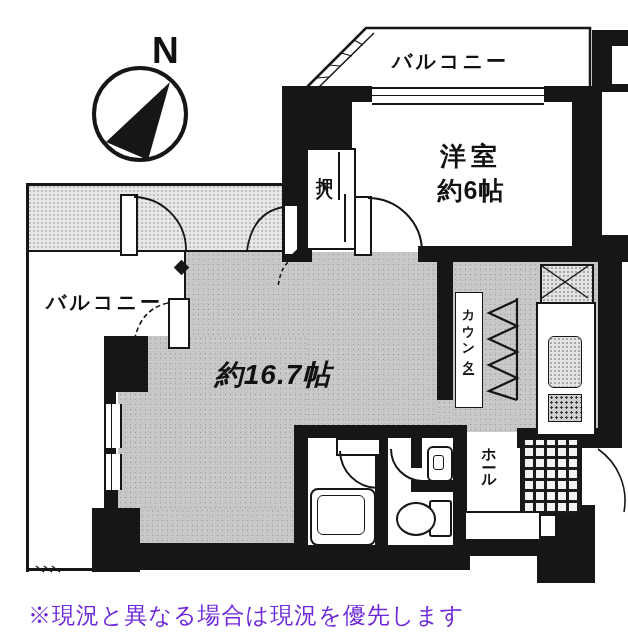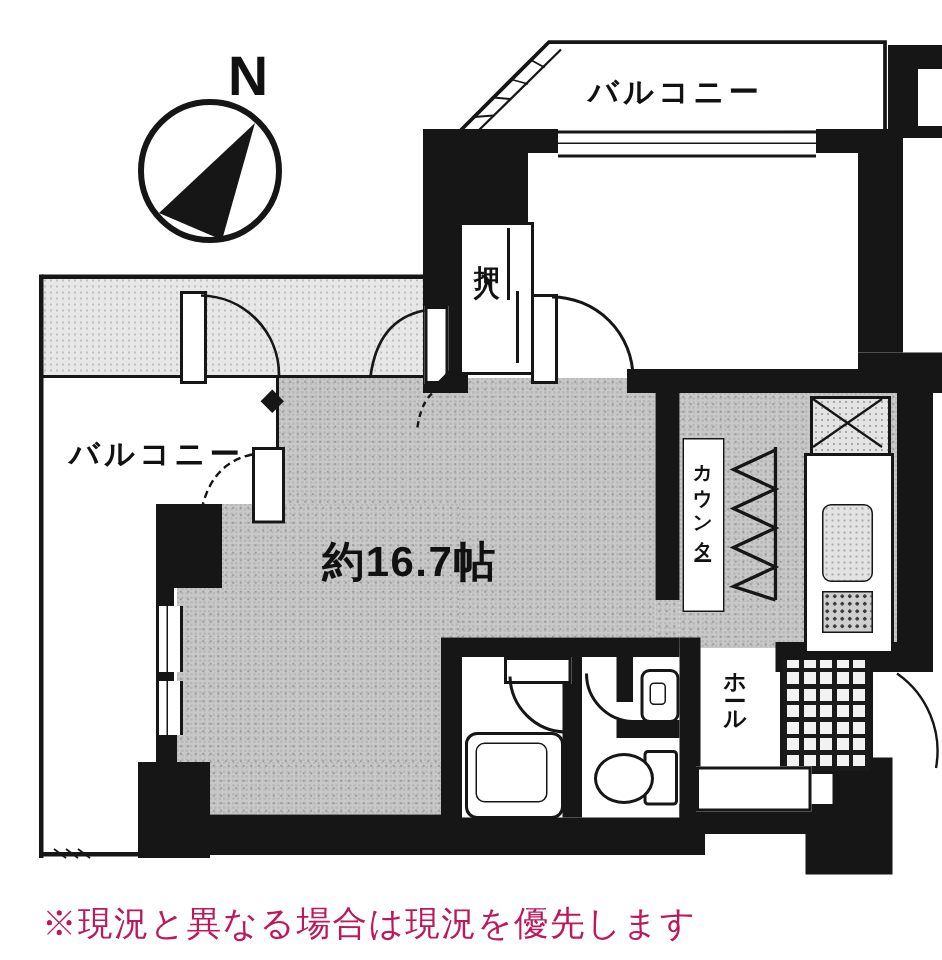--- a/index.html
+++ b/index.html
@@ -27,32 +27,32 @@
         background-image:repeating-linear-gradient(0deg,#1a1a1a 0 3px,transparent 3px 11px),
                          repeating-linear-gradient(90deg,#1a1a1a 0 3px,transparent 3px 11px);}
   .label{position:absolute;color:#111;font-weight:bold;z-index:5;white-space:nowrap;}
   .vtext{writing-mode:vertical-rl;text-orientation:upright;}
   .diamond{position:absolute;background:#161616;transform:rotate(45deg);z-index:4;}
   svg.layer{position:absolute;left:0;top:0;width:628px;height:640px;pointer-events:none;}
   #svg-under{z-index:2;}
   #svg-over{z-index:6;}
   .hairline{position:absolute;background:#161616;}
   #caption{position:absolute;left:28px;top:600px;font-family:"Liberation Serif", serif;
-           font-size:23px;color:#be185d;letter-spacing:1px;z-index:5;}
+           font-size:23px;color:#6d28d9;letter-spacing:1px;z-index:5;}
   #north-letter{left:152px;top:30px;font-size:37px;letter-spacing:0;}
   #lbl-balc-top{left:392px;top:48px;font-size:20px;letter-spacing:3px;}
   #lbl-balc-left{left:46px;top:289px;font-size:20px;letter-spacing:3px;}
   #yoshitsu-block{position:absolute;left:398px;top:140px;width:146px;height:66px;z-index:5;
                   display:flex;flex-direction:column;align-items:center;justify-content:center;color:#111;font-weight:bold;}
   #yoshitsu-block .l1{font-size:26px;letter-spacing:5px;}
   #yoshitsu-block .l2{font-size:25px;letter-spacing:1px;}
   #ldk-block{position:absolute;left:168px;top:334px;width:210px;height:82px;z-index:5;
              display:flex;flex-direction:column;align-items:center;justify-content:center;color:#111;font-weight:bold;}
   #ldk-block .l1{font-size:31px;letter-spacing:9px;}
-  #ldk-block .l2{font-size:28px;letter-spacing:1px;}
+  #ldk-block .l2{font-size:28px;letter-spacing:1px;font-style:italic;}
   #lbl-oshiire{left:313px;top:164px;font-size:17px;letter-spacing:4px;}
   #lbl-counter{left:459px;top:300px;font-size:13px;letter-spacing:2px;font-weight:bold;}
   #lbl-hall{left:479px;top:438px;font-size:15px;letter-spacing:4px;}
   #lbl-getabako{position:absolute;left:464px;top:511px;width:73px;height:26px;z-index:5;
                 display:flex;align-items:center;justify-content:center;font-size:13.5px;font-weight:bold;color:#111;}
 </style>
 </head>
 <body>
 
 <div id="canvas">
@@ -168,20 +168,22 @@
   <div class="leaf" style="left:283px;top:204px;width:12px;height:48px;"></div>
   <div class="leaf" style="left:168px;top:298px;width:18px;height:47px;"></div>
   <div class="leaf" style="left:336px;top:438px;width:41px;height:14px;"></div>
   <div class="diamond" style="left:176px;top:262px;width:11px;height:11px;"></div>
   <div class="diamond" style="left:294px;top:249px;width:11px;height:11px;"></div>
 
   <div class="label" id="north-letter">N</div>
   <div class="label" id="lbl-balc-top">バルコニー</div>
   <div class="label" id="lbl-balc-left">バルコニー</div>
   <div id="yoshitsu-block">
+    <div class="l1">洋室</div>
+    <div class="l2">約6帖</div>
   </div>
   <div id="ldk-block">
     <div class="l2">約16.7帖</div>
   </div>
   <div id="caption">※現況と異なる場合は現況を優先します</div>
 
   <svg id="svg-over" class="layer">
     <g fill="none" stroke="#161616">
       <path d="M 368 198 A 54 54 0 0 1 422 252" stroke-width="2"></path>
       <path d="M 134 197 A 53 53 0 0 1 186 250" stroke-width="1.8"></path>

